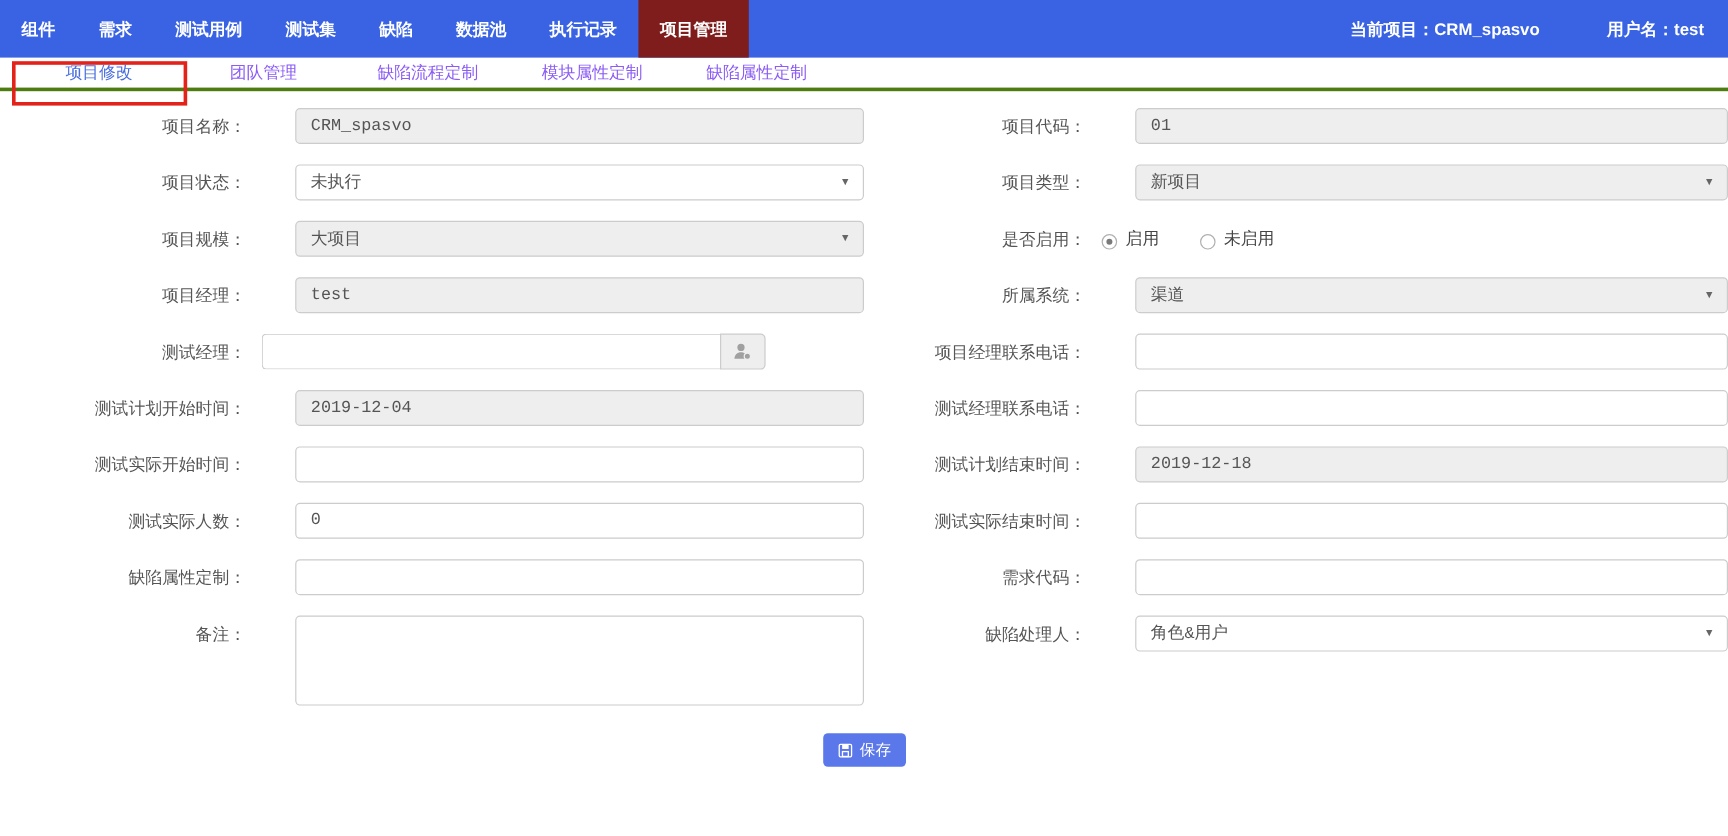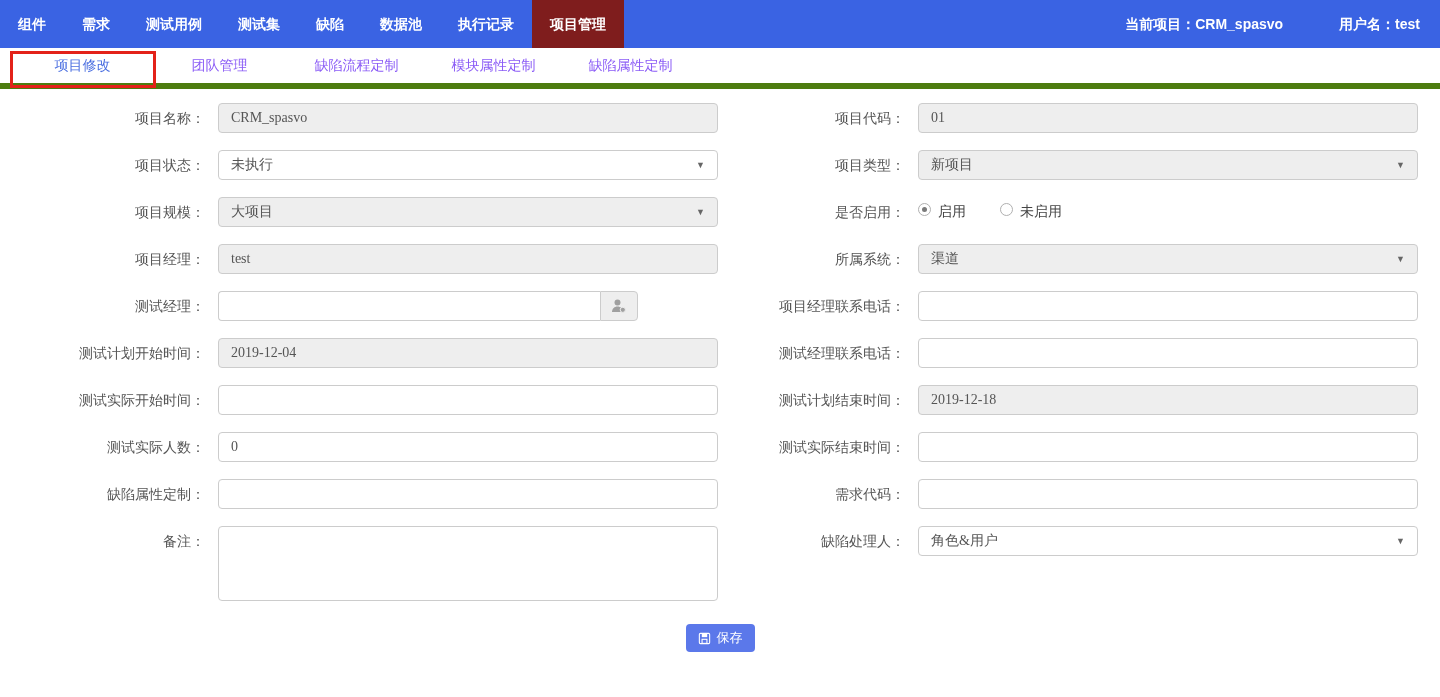--- a/index.html
+++ b/index.html
@@ -5,43 +5,43 @@
   * { margin:0; padding:0; box-sizing:border-box; }
   html,body { width:1440px; height:697px; background:#fff; font-family:"Liberation Sans","DejaVu Sans",sans-serif; overflow:hidden; }
 
   
   .topnav { height:48px; background:#3a63e3; display:flex; align-items:stretch; color:#fff; }
   .nav-item { padding:0 18px; line-height:48px; font-size:14px; font-weight:bold; cursor:pointer; white-space:nowrap; }
   .nav-item.active { background:#7f1d1d; }
   .topnav-right { margin-left:auto; display:flex; gap:56px; padding-right:20px; line-height:48px; font-size:14px; font-weight:bold; white-space:nowrap; }
 
   
-  .tabbar { height:41px; border-bottom:6px solid #4d7c0f; display:flex; align-items:center; position:relative; }
+  .tabbar { height:28px; border-bottom:3px solid #4d7c0f; display:flex; align-items:center; position:relative; }
   .tab { width:137px; text-align:center; font-size:14px; color:#8b5cf6; cursor:pointer; }
   .tab:first-child { margin-left:14px; }
   .tab.active { color:#4a6ee0; }
   .annotation-box { position:absolute; left:10px; top:3px; width:146px; height:37px; border:3px solid #e32219; pointer-events:none; }
 
   
   .form-area { display:flex; padding-top:14px; }
   .col { width:720px; }
   .row { display:flex; align-items:center; margin-bottom:17px; }
   .row.top { align-items:flex-start; }
   .lbl { width:218px; text-align:right; padding-right:13px; font-size:14px; color:#555; line-height:30px; flex-shrink:0; }
   .col-right .lbl { width:198px; }
-  .ctl { width:500px; height:30px; border:1px solid #ccc; border-radius:4px; font-size:14px; color:#555; padding:0 12px; background:#fff; outline:none; font-family:Liberation Serif, serif; }
+  .ctl { width:500px; height:30px; border:1px solid #ccc; border-radius:4px; font-size:14px; color:#555; padding:0 12px; background:#fff; outline:none; font-family:Liberation Mono, monospace;margin-left:28px; }
   .ctl.ro { background:#eee; }
   .select { display:flex; align-items:center; justify-content:space-between; cursor:pointer; }
   .caret { font-size:9px; color:#666; }
   .input-group { display:flex; width:420px; }
   .input-group input { flex:1; height:30px; border:1px solid #ccc; border-right:none; border-radius:4px 0 0 4px; padding:0 12px; font-size:14px; color:#555; outline:none; font-family:inherit; }
   .addon-btn { width:38px; height:30px; border:1px solid #ccc; border-radius:0 4px 4px 0; background:#eee; display:flex; align-items:center; justify-content:center; cursor:pointer; }
   textarea.ctl { height:75px; padding:6px 12px; resize:none; }
   .radios { display:flex; align-items:center; gap:34px; height:30px; }
-  .radio-item { display:flex; align-items:flex-start; gap:7px; font-size:14px; color:#444; cursor:pointer; }
+  .radio-item { display:flex; align-items:flex-end; gap:7px; font-size:14px; color:#444; cursor:pointer; }
   .radio { width:13px; height:13px; border:1px solid #b0b0b0; border-radius:50%; background:#fff; position:relative; display:inline-block; }
   .radio.checked::after { content:""; position:absolute; left:3px; top:3px; right:3px; bottom:3px; background:#7a7a7a; border-radius:50%; }
 
   
   .save-row { text-align:center; margin-top:6px; }
   .save-btn { display:inline-flex; align-items:center; gap:6px; background:#5b78ea; color:#fff; border:none; border-radius:4px; padding:5px 12px; font-size:13px; cursor:pointer; font-family:inherit; }
 </style>
 </head>
 <body>
 

